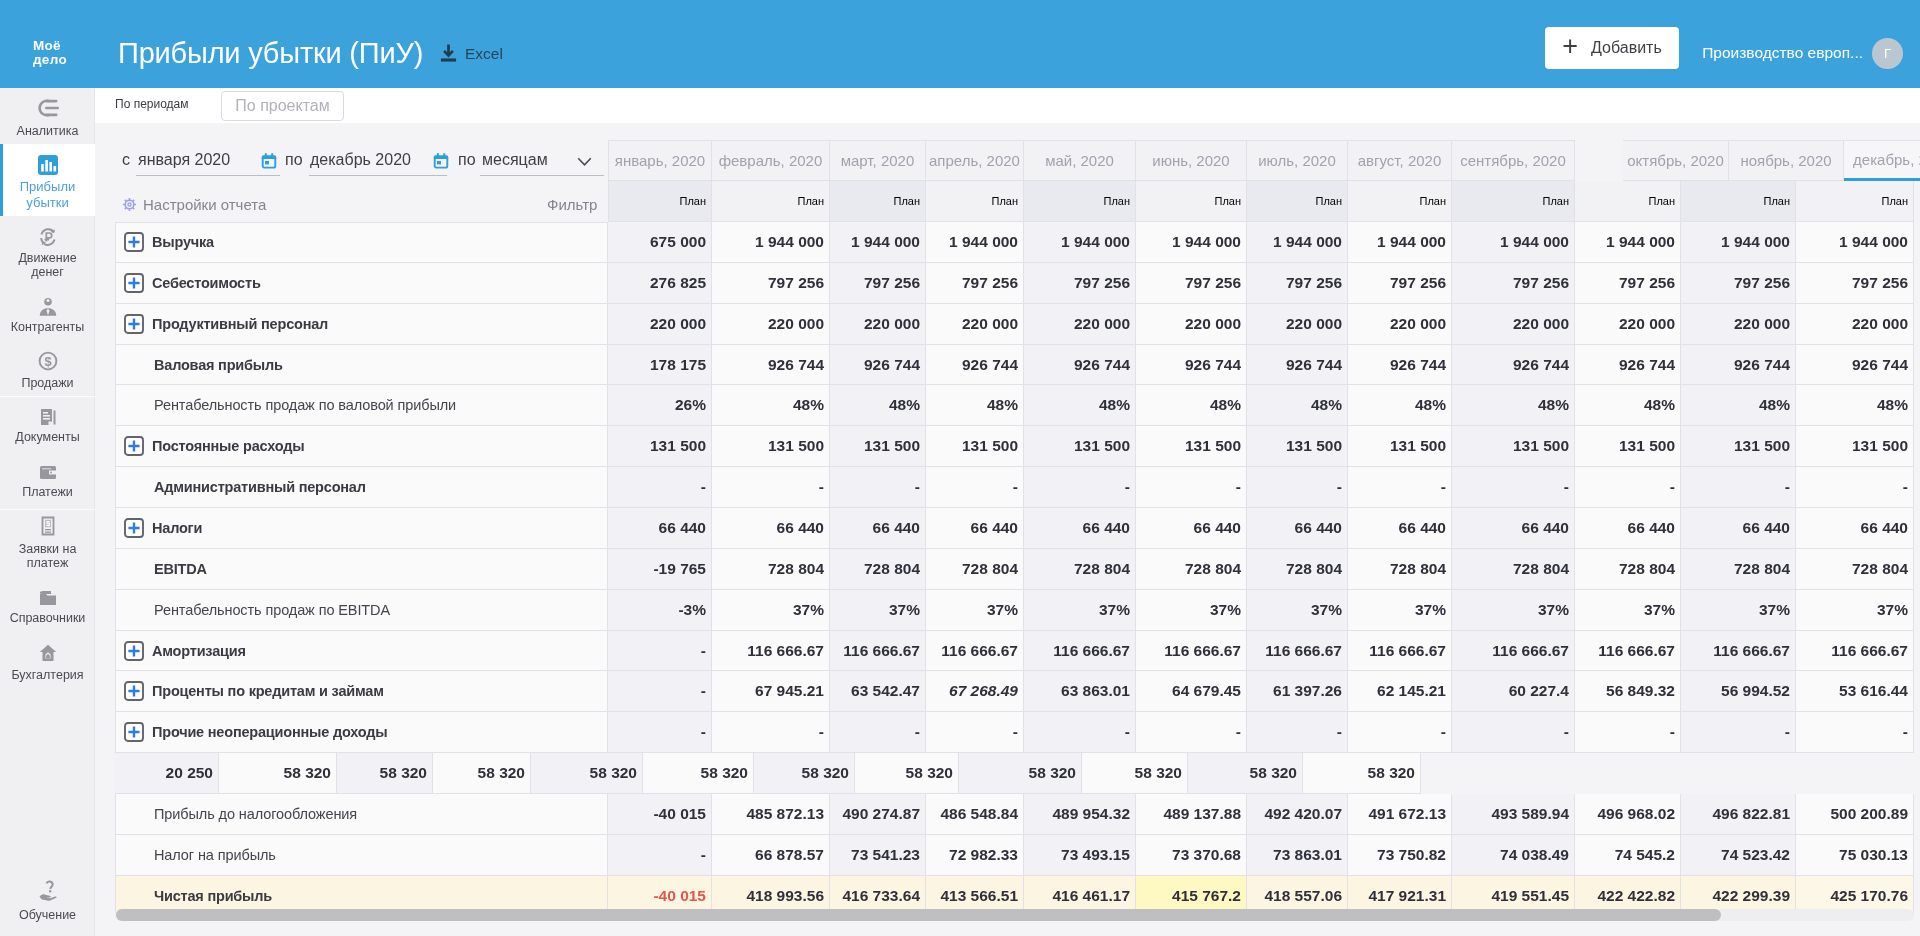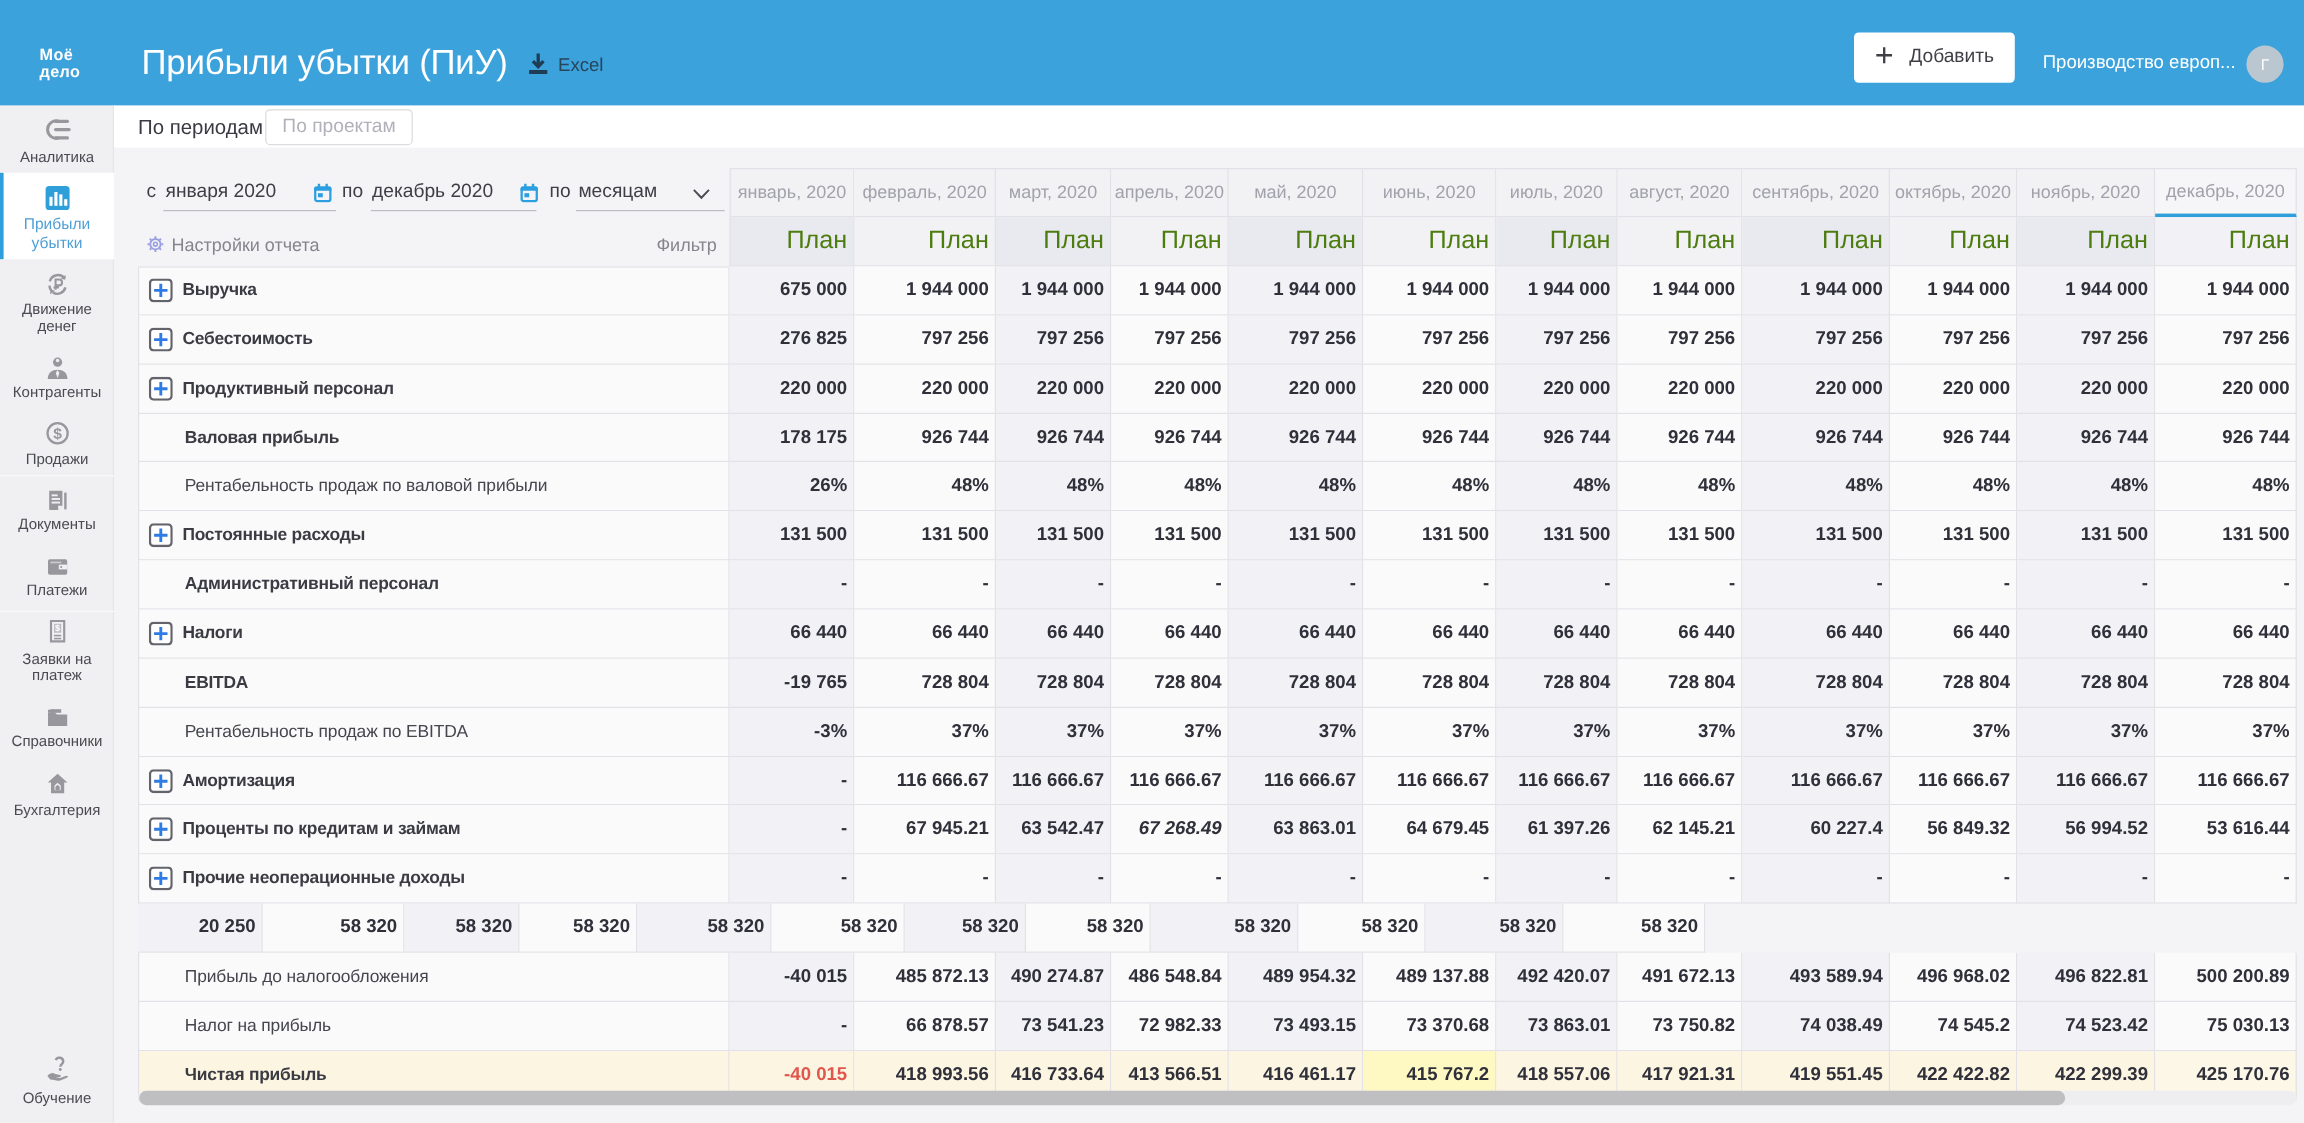--- a/index.html
+++ b/index.html
@@ -17,31 +17,31 @@
 .avatar{position:absolute;left:1872px;top:38px;width:31px;height:31px;border-radius:50%;background:#BAC7D1;
  color:#fff;font-size:13px;display:flex;align-items:center;justify-content:center}
 .sidebar{position:absolute;left:0;top:88px;width:95px;height:848px;background:#F0F0F2;border-right:1px solid #E5E5E8}
 .sitem{position:absolute;width:95px;text-align:center}
 .slabel{position:absolute;width:95px;text-align:center;font-size:12.5px;color:#4A4A52;line-height:14px}
 .active-bg{position:absolute;left:0;top:55.8px;width:95px;height:72.2px;background:#fff}
 .active-bar{position:absolute;left:0;top:55.8px;width:3px;height:72.2px;background:#2E9FDB}
 .chart-ic{position:absolute;left:38px;top:66.5px;width:20px;height:20px;background:#2E9FD9;border-radius:3px}
 .alabel{position:absolute;width:95px;text-align:center;font-size:13px;color:#4E9FD6;line-height:16px}
 .tabbar{position:absolute;left:95px;top:88px;width:1825px;height:35px;background:#fff}
-.tab1{position:absolute;left:115px;top:97px;font-size:17px;color:#3A3A42}
+.tab1{position:absolute;left:115px;top:97px;font-size:12px;color:#3A3A42}
 .tab2{position:absolute;left:221px;top:91px;width:123px;height:30px;background:#fff;border:1px solid #DBDBDF;
  border-radius:4px;color:#B1B1BA;font-size:16px;display:flex;align-items:center;justify-content:center}
 .ctl{position:absolute;font-size:16px;color:#3E3E46}
 .un{position:absolute;height:1px;background:#BDBDC4;top:175px}
 .grey15{position:absolute;font-size:15px;color:#85858E}
 .table{position:absolute;left:115px;top:140px}
 .row{display:flex}
 .c{flex:none;border-right:1px solid #E1E1E7;border-bottom:1px solid #E1E1E7;display:flex;align-items:center}
 .mh{justify-content:center;font-size:15px;color:#A2A2AC;background:#F2F2F5;border-top:1px solid #E1E1E7;height:41px}
-.ph{justify-content:flex-end;padding-right:5px;font-size:21px;color:#4d7c0f;height:41px}
+.ph{justify-content:flex-end;padding-right:5px;font-size:11px;color:#000000;height:41px}
 .v{justify-content:flex-end;padding-right:5px;font-size:15.5px;font-weight:700;color:#30303A;height:40.86px}
 .lab{width:493px;border-left:1px solid #E1E1E7;background:#FAFAFB;padding-left:8px;height:40.86px}
 .lab .t{margin-left:8px;font-size:14.5px;font-weight:700;letter-spacing:-0.2px;color:#3B3B43}
 .lab .tr{font-size:14.5px;font-weight:400;letter-spacing:-0.1px;color:#45454E}
 .lab.noi{padding-left:38px}
 .spacer{width:493px;flex:none}
 .pic{flex:none}
 .sbar-track{position:absolute;left:115px;top:909px;width:1799px;height:12px;background:#EEEEF0;border-radius:6px}
 .sbar-thumb{position:absolute;left:116px;top:909px;width:1605px;height:12px;background:#BFBFC1;border-radius:6px}
 </style></head><body>
@@ -184,21 +184,21 @@
       <div class="spacer"></div>
 <div class="c mh" style="width:104px;border-left:1px solid #E1E1E7;">январь, 2020</div>
 <div class="c mh" style="width:118px;">февраль, 2020</div>
 <div class="c mh" style="width:96px;">март, 2020</div>
 <div class="c mh" style="width:98px;">апрель, 2020</div>
 <div class="c mh" style="width:112px;">май, 2020</div>
 <div class="c mh" style="width:111px;">июнь, 2020</div>
 <div class="c mh" style="width:101px;">июль, 2020</div>
 <div class="c mh" style="width:104px;">август, 2020</div>
 <div class="c mh" style="width:123px;">сентябрь, 2020</div>
-<div class="c mh" style="width:106px;">октябрь, 2020</div>
+<div class="c mh" style="width:106px;margin-left:48px;">октябрь, 2020</div>
 <div class="c mh" style="width:115px;">ноябрь, 2020</div>
 <div class="c mh" style="width:118px;background:#F6F6F9;border-bottom:3px solid #2E9FD8;">декабрь, 2020</div>
 </div>
 <div class="row">
       <div class="spacer"></div>
 <div class="c ph" style="width:104px;background:#E9E9F0;border-left:1px solid #E1E1E7;">План</div>
 <div class="c ph" style="width:118px;background:#F2F2F5;">План</div>
 <div class="c ph" style="width:96px;background:#E9E9F0;">План</div>
 <div class="c ph" style="width:98px;background:#F2F2F5;">План</div>
 <div class="c ph" style="width:112px;background:#E9E9F0;">План</div>

